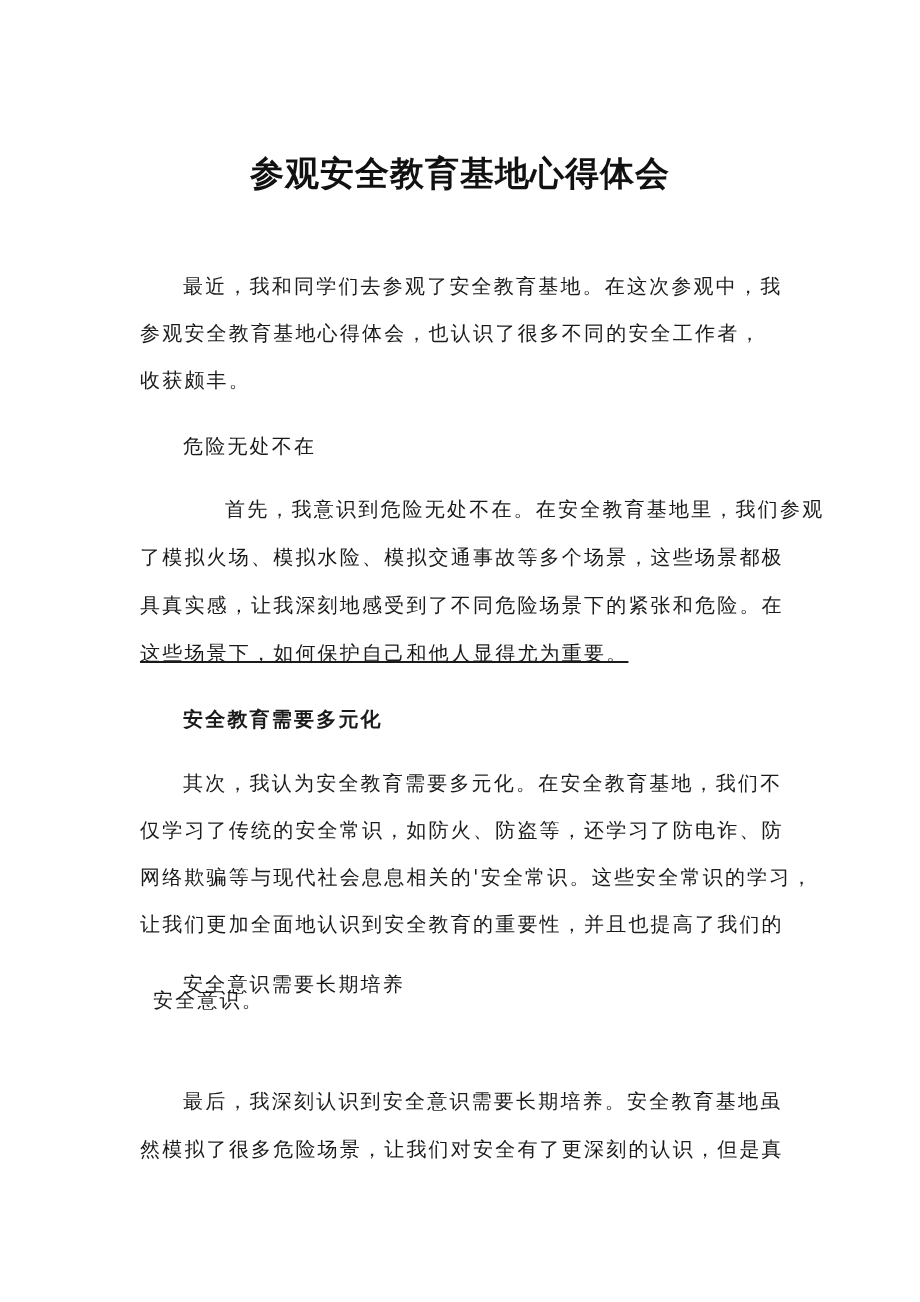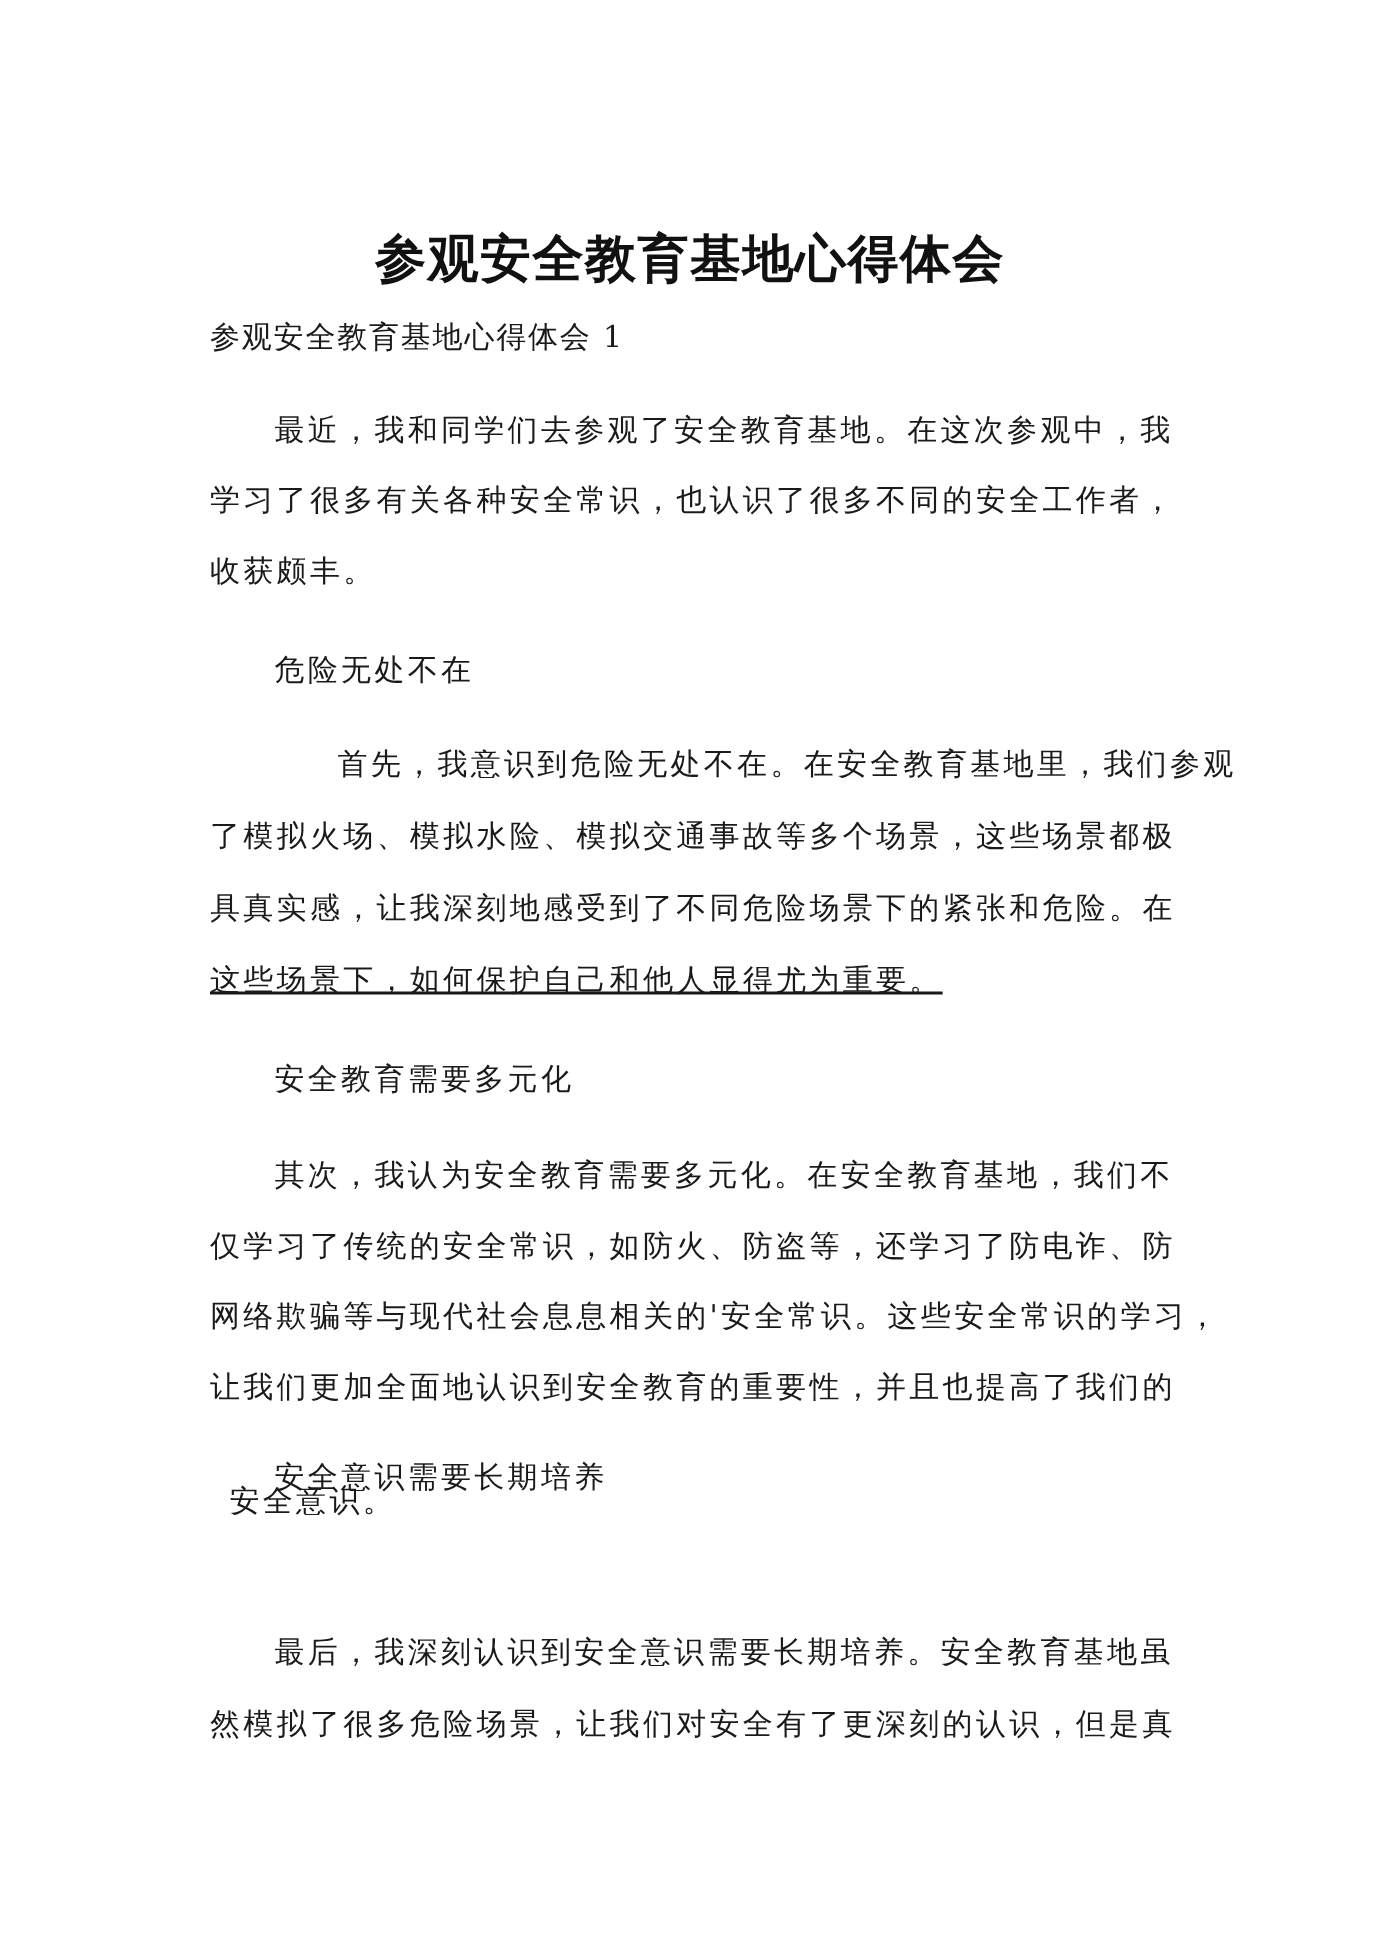--- a/index.html
+++ b/index.html
@@ -49,38 +49,37 @@
   .indent { left: 183px; }
   .subtitle { letter-spacing: 1.2px; }
 </style>
 </head>
 <body>
 
 <div class="page">
 
   <h1 class="title">参观安全教育基地心得体会</h1>
 
-  <p class="line subtitle" style="top:210px;">参观安全教育基地心得体会 1</p>
 
   <div>
     <p class="line indent" style="top:272px;">最近，我和同学们去参观了安全教育基地。在这次参观中，我</p>
-    <p class="line" style="top:319px;">学习了很多有关各种安全常识，也认识了很多不同的安全工作者，</p>
+    <p class="line" style="top:319px;">参观安全教育基地心得体会，也认识了很多不同的安全工作者，</p>
     <p class="line" style="top:366px;">收获颇丰。</p>
   </div>
 
   <p class="line indent" style="top:432px;">危险无处不在</p>
 
   <div>
     <p class="line indent" style="top:495px;margin-left:42px;">首先，我意识到危险无处不在。在安全教育基地里，我们参观</p>
     <p class="line" style="top:543px;">了模拟火场、模拟水险、模拟交通事故等多个场景，这些场景都极</p>
     <p class="line" style="top:591px;">具真实感，让我深刻地感受到了不同危险场景下的紧张和危险。在</p>
     <p class="line" style="top:639px;text-decoration:underline;">这些场景下，如何保护自己和他人显得尤为重要。</p>
   </div>
 
-  <p class="line indent" style="top:705px;">安全教育需要多元化</p>
+  <p class="line indent" style="top:705px;font-weight:bold;">安全教育需要多元化</p>
 
   <div>
     <p class="line indent" style="top:769px;">其次，我认为安全教育需要多元化。在安全教育基地，我们不</p>
     <p class="line" style="top:816px;">仅学习了传统的安全常识，如防火、防盗等，还学习了防电诈、防</p>
     <p class="line" style="top:863px;">网络欺骗等与现代社会息息相关的'安全常识。这些安全常识的学习，</p>
     <p class="line" style="top:910px;">让我们更加全面地认识到安全教育的重要性，并且也提高了我们的</p>
     <p class="line" style="top:986px;margin-left:13px;">安全意识。</p>
   </div>
 
   <p class="line indent" style="top:970px;">安全意识需要长期培养</p>

